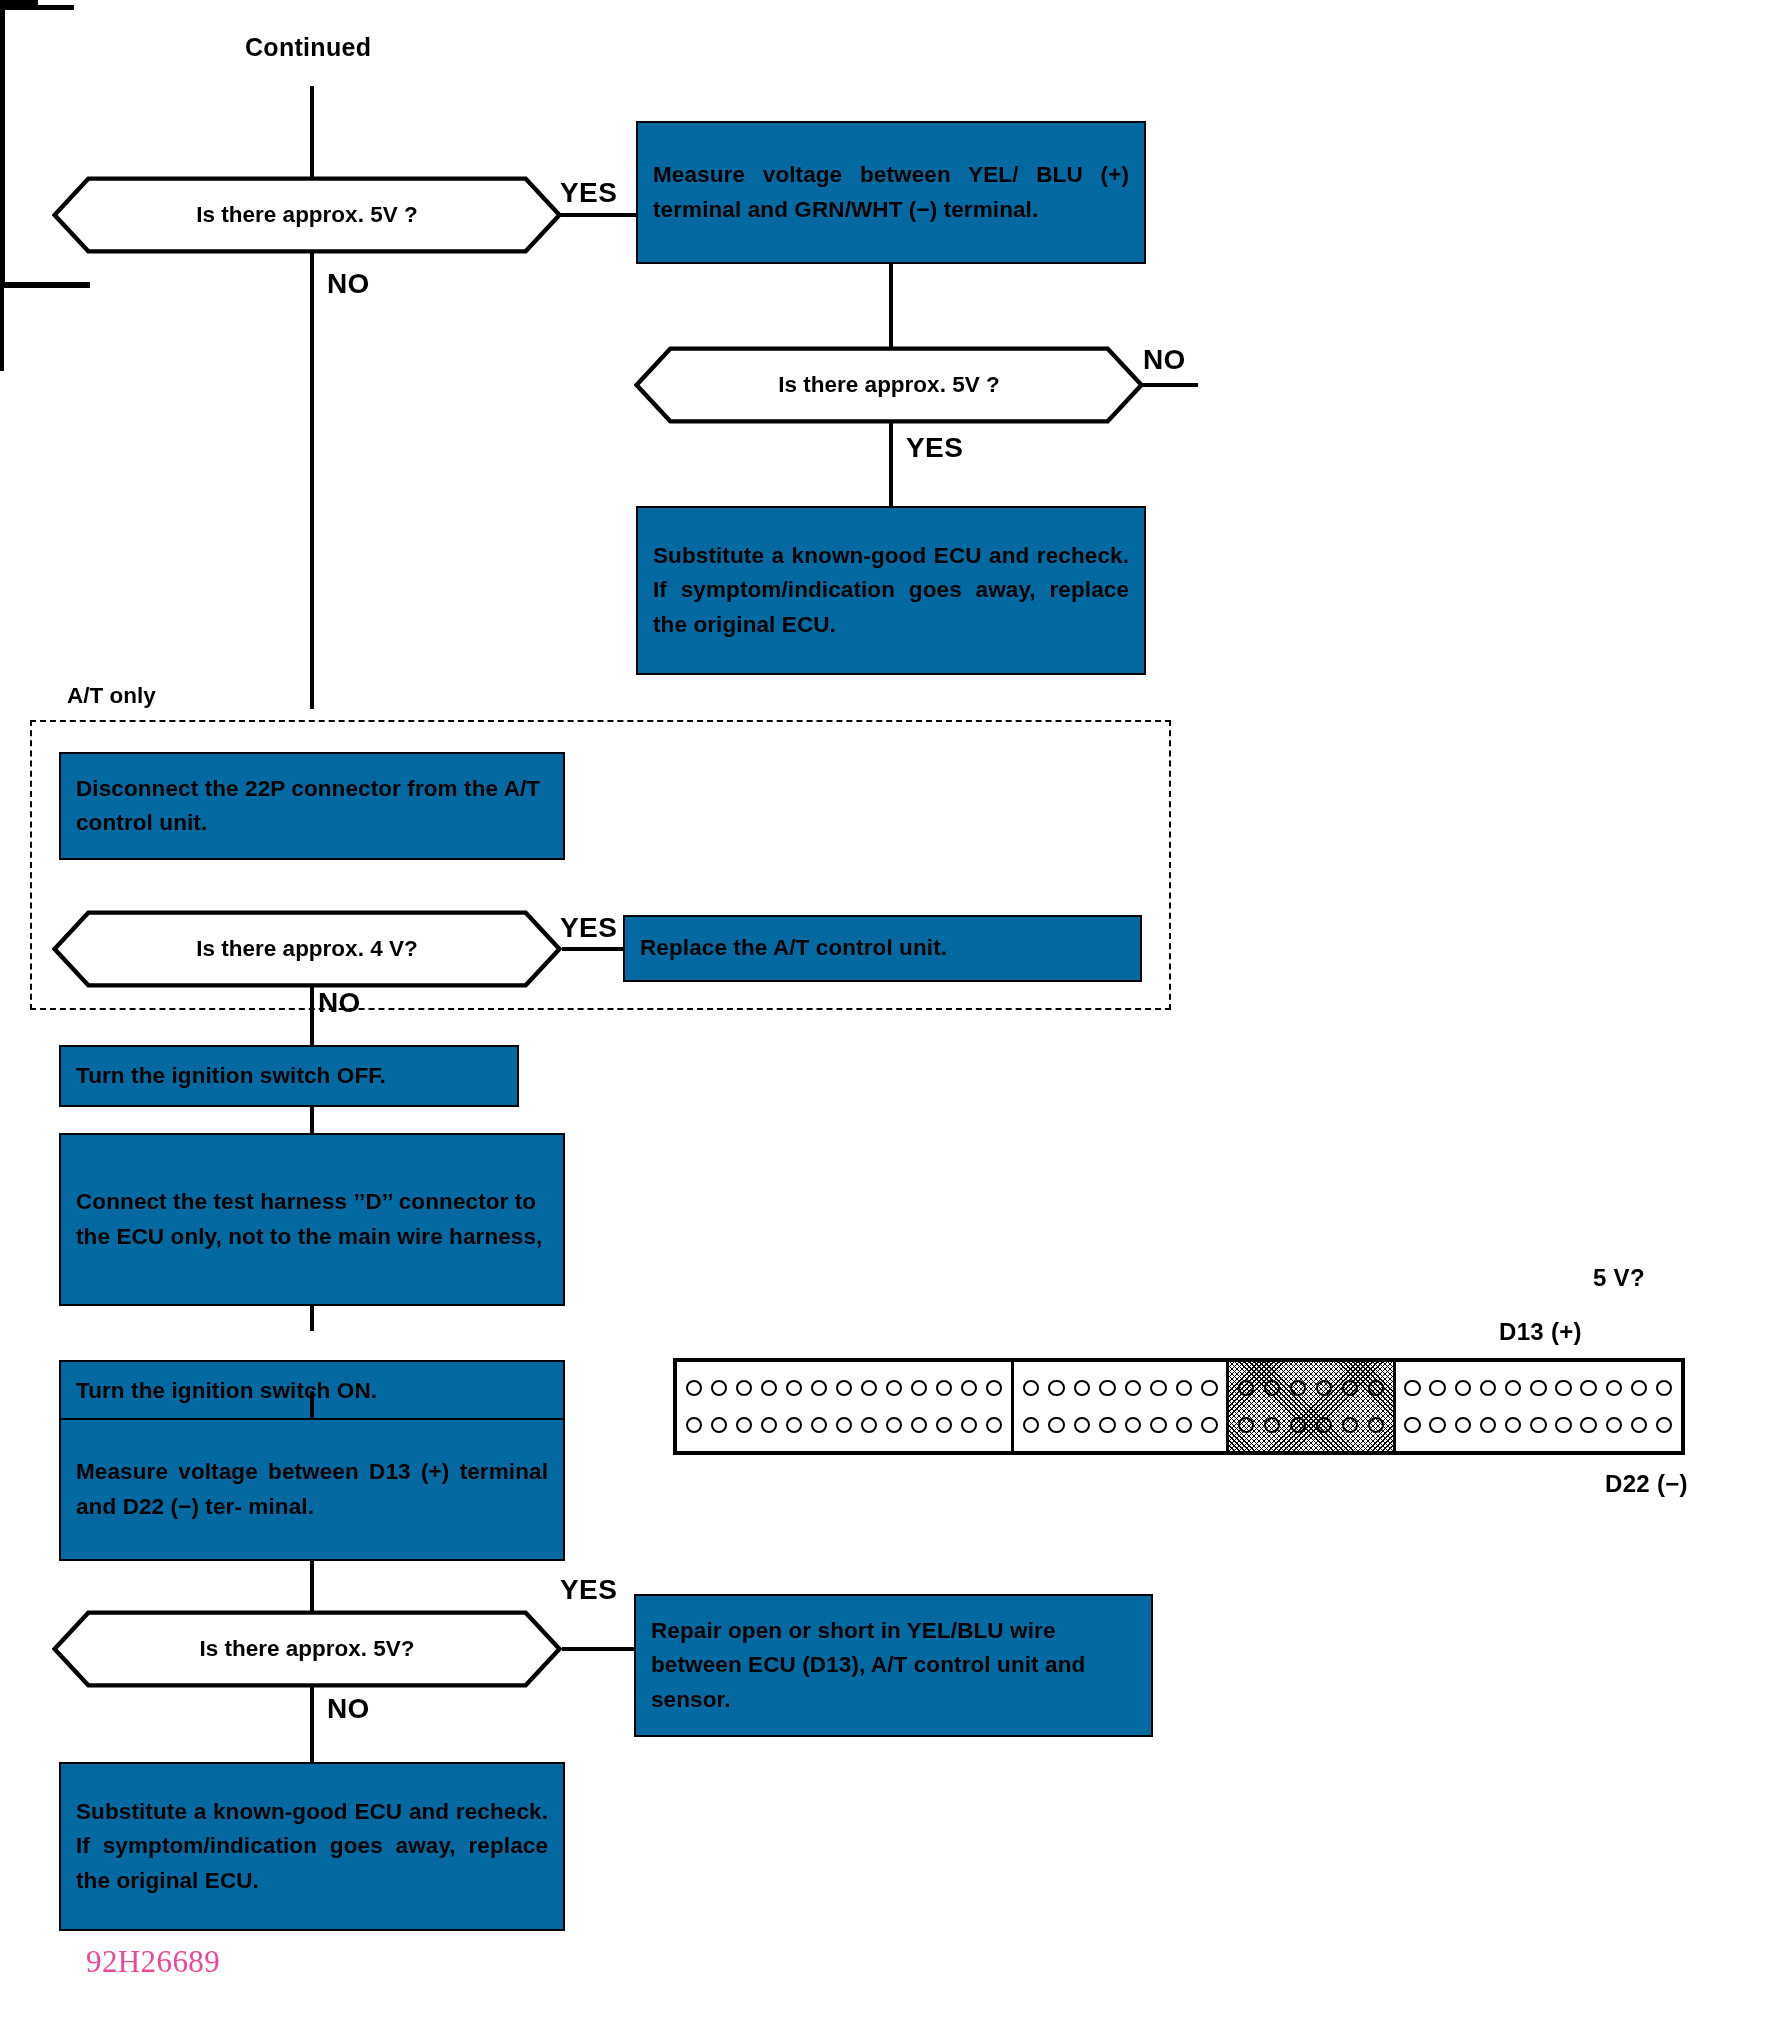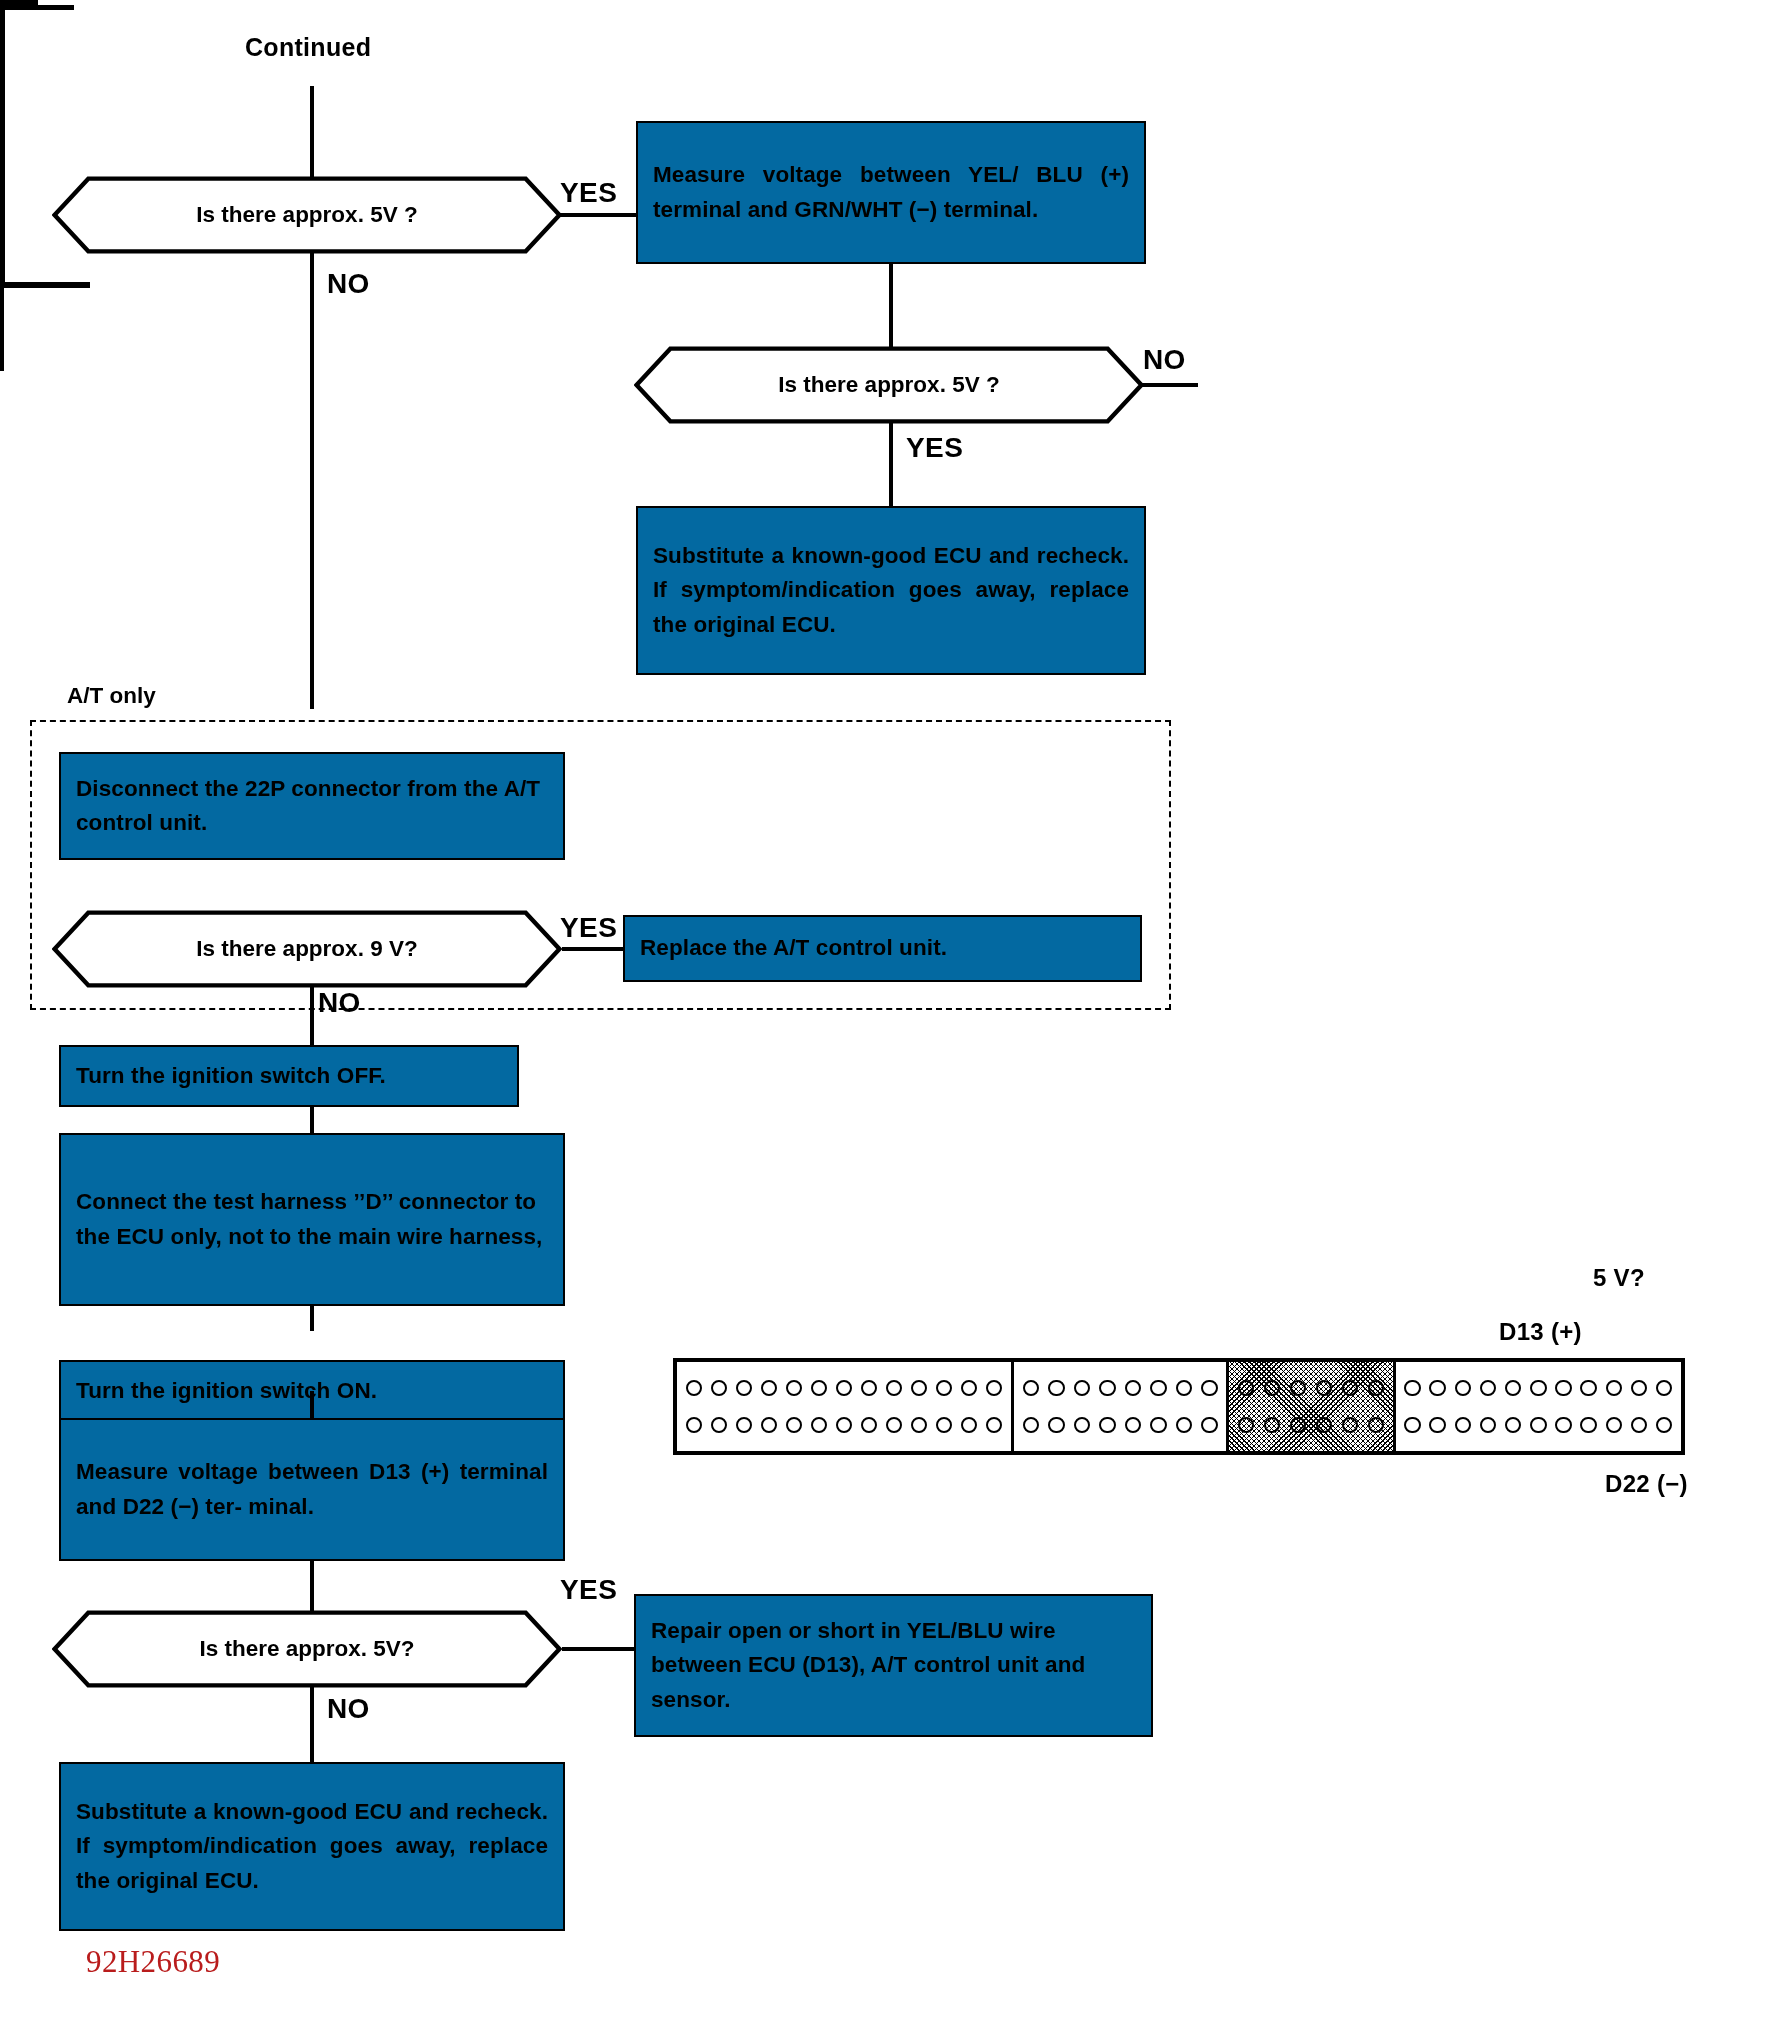--- a/index.html
+++ b/index.html
@@ -86,21 +86,21 @@
   .dashbox {
     position: absolute;
     border: 2.6px dashed #000;
     background: transparent;
   }
 
   .docid {
     position: absolute;
     font-family: "Liberation Serif", serif;
     font-size: 31px;
-    color: #b91c1c;
+    color: #ec4899;
     letter-spacing: 0.4px;
   }
 
   
   #connector {
     position: absolute;
     border: 4.3px solid #000;
     background: #fff;
     display: flex;
     align-items: stretch;
@@ -187,21 +187,21 @@
   <div class="dashbox" style="left:30px; top:720px; width:1141px; height:290px;"></div>
 
   <div class="pbox plain" style="left:59px; top:752px; width:506px; height:108px;">
     <span class="txt">Disconnect the 22P connector from the A/T control unit.</span>
   </div>
 
   <div class="decision" style="left:52px; top:910px; width:510px; height:78px;">
     <svg width="510" height="78" viewBox="0 0 590 90">
       <polygon points="42,3 548,3 587,45 548,87 42,87 3,45" fill="#ffffff" stroke="#000000" stroke-width="5"></polygon>
     </svg>
-    <div class="dlabel">Is there approx. 9 V?</div>
+    <div class="dlabel">Is there approx. 4 V?</div>
   </div>
   <div class="branch" style="left:560px; top:912px;">YES</div>
   <div class="branch" style="left:318px; top:987px;">NO</div>
   <div class="hline" style="left:562px; top:947px; width:63px; height:3.5px;"></div>
   <div class="vline" style="left:310px; top:986px; width:3.5px; height:59px;"></div>
 
   <div class="pbox plain" style="left:623px; top:915px; width:519px; height:67px;">
     <span class="txt">Replace the A/T control unit.</span>
   </div>
 

